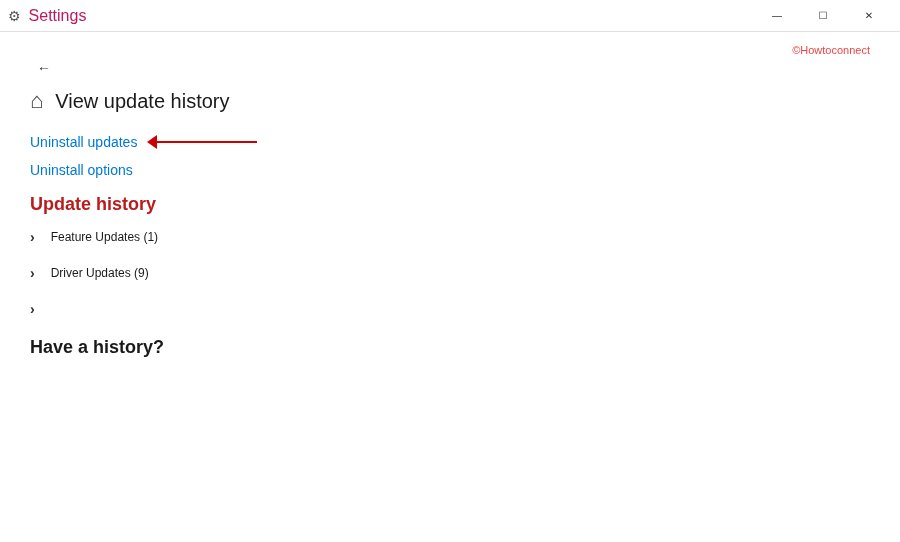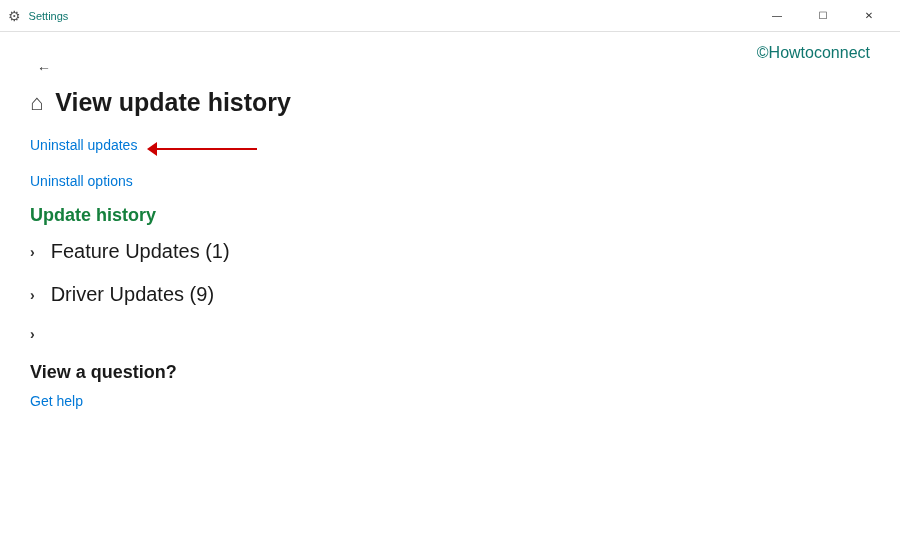--- a/index.html
+++ b/index.html
@@ -23,22 +23,22 @@
       border-bottom: 1px solid #e0e0e0;
     }
 
     .titlebar-icon {
       font-size: 14px;
       color: #555;
       margin-right: 8px;
     }
 
     .titlebar-title {
-      font-size: 11px;
-      color: #0f766e;
+      font-size: 16px;
+      color: #be185d;
       flex: 1;
     }
 
     .titlebar-controls {
       display: flex;
       align-items: center;
       gap: 0;
     }
 
     .titlebar-btn {
@@ -60,22 +60,22 @@
       height: calc(542px - 32px);
       overflow-y: auto;
       position: relative;
     }
 
     
     .watermark {
       position: absolute;
       top: 12px;
       right: 30px;
-      font-size: 16px;
-      color: #0f766e;
+      font-size: 11px;
+      color: #ef4444;
     }
 
     
     .back-row {
       display: flex;
       align-items: center;
       margin-bottom: 8px;
     }
 
     .back-btn {
@@ -99,22 +99,22 @@
       margin-bottom: 20px;
     }
 
     .home-icon {
       font-size: 22px;
       color: #444;
       margin-right: 12px;
     }
 
     .page-title {
-      font-size: 25px;
-      font-weight: 700;
+      font-size: 20px;
+      font-weight: 400;
       color: #1a1a1a;
     }
 
     
     .link {
       color: #0078d7;
       font-size: 14px;
       cursor: pointer;
       text-decoration: none;
       display: block;
@@ -148,42 +148,42 @@
       border-top: 7px solid transparent;
       border-bottom: 7px solid transparent;
       border-right: 10px solid #cc0000;
       margin-right: 0;
     }
 
     
     .section-heading {
       font-size: 18px;
       font-weight: 600;
-      color: #15803d;
+      color: #b91c1c;
       margin-top: 16px;
       margin-bottom: 14px;
     }
 
     
     .update-item {
       display: flex;
       align-items: center;
       margin-bottom: 20px;
       cursor: pointer;
     }
 
     .chevron {
       font-size: 14px;
       color: #333;
       margin-right: 16px;
       font-weight: bold;
     }
 
     .update-label {
-      font-size: 20px;
+      font-size: 12px;
       color: #1a1a1a;
     }
 
     
     .question-heading {
       font-size: 18px;
       font-weight: 600;
       color: #1a1a1a;
       margin-top: 16px;
       margin-bottom: 10px;
@@ -217,21 +217,21 @@
   <div class="back-row">
     <button class="back-btn">←</button>
   </div>
 
   <div class="page-header">
     <span class="home-icon">⌂</span>
     <h1 class="page-title">View update history</h1>
   </div>
 
   <div class="uninstall-row">
-    <a class="link" style="margin-bottom:8px;">Uninstall updates</a>
+    <a class="link" style="margin-bottom:0;">Uninstall updates</a>
     <div class="arrow-annotation">
       <div class="arrow-head"></div>
       <div class="arrow-line"></div>
     </div>
   </div>
 
   <a class="link">Uninstall options</a>
 
   <div>
     <div class="section-heading">Update history</div>
@@ -245,17 +245,16 @@
       <span class="chevron">›</span>
       <span class="update-label">Driver Updates (9)</span>
     </div>
 
     <div class="update-item">
       <span class="chevron">›</span>
     </div>
   </div>
 
   <div>
-    <div class="question-heading">View a question?</div>
-    <a class="link">Get help</a>
+    <div class="question-heading">Have a history?</div>
   </div>
 
 </div>
 
 </body></html>

